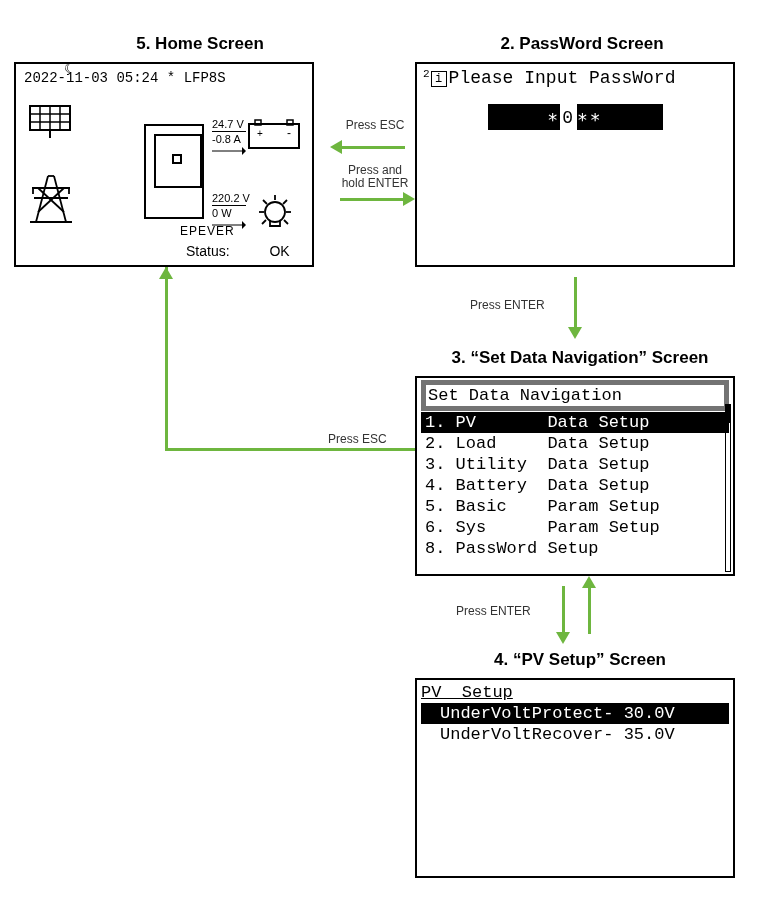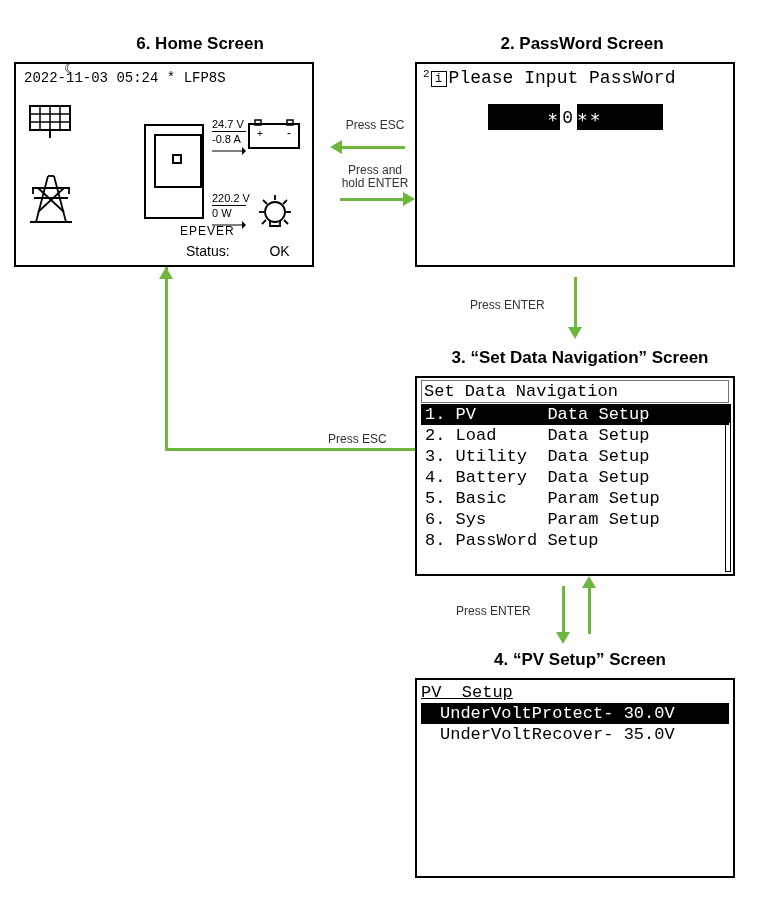--- a/index.html
+++ b/index.html
@@ -85,21 +85,21 @@
 
   
   #arr23 { left:568px; top:267px; height:72px; }
   #lbl-enter2 { left:470px; top:298px; font-size:12px; color:#333; }
 
   
   #s3-title { left: 430px; top: 348px; width: 300px; }
   #s3 { left: 415px; top: 376px; width: 320px; height: 200px; padding:2px 4px;
         font-family:"Courier New",monospace; font-size:17px; line-height:21px;
         overflow:hidden; }
-  #s3 .hdr3 { border:1px solid #737373; padding:0 2px; display:block; margin-bottom:1px; }
+  #s3 .hdr3 { border:5px solid #737373; padding:0 2px; display:block; margin-bottom:1px; }
   #s3 .menu-row { white-space:pre; padding:0 4px; }
   #s3 .menu-row.sel { background:#000; color:#fff; }
   #s3 .scroll { position:absolute; right:2px; top:26px; width:6px; bottom:2px;
                 border:1px solid #000; }
   #s3 .scroll .thumb { position:absolute; top:0; width:100%; height:18px; background:#000; }
 
   
   #lbl-esc3 { left:328px; top:432px; font-size:12px; color:#333; }
   .seg { background:#6eb63f; position:absolute; }
   #seg-a { left:165px; top:448px; width:250px; height:2.5px; }
@@ -127,21 +127,21 @@
     width:0; height:0; position:absolute;
   }
   .tip.left  { border-top:7px solid transparent; border-bottom:7px solid transparent; border-right:12px solid #6eb63f; }
   .tip.right { border-top:7px solid transparent; border-bottom:7px solid transparent; border-left:12px solid #6eb63f; }
   .tip.up    { border-left:7px solid transparent; border-right:7px solid transparent; border-bottom:12px solid #6eb63f; }
   .tip.down  { border-left:7px solid transparent; border-right:7px solid transparent; border-top:12px solid #6eb63f; }
 </style>
 </head>
 <body>
 
-<div id="s1-title" class="abs title">6. Home Screen</div>
+<div id="s1-title" class="abs title">5. Home Screen</div>
 <div id="s2-title" class="abs title">2. PassWord Screen</div>
 <div id="s3-title" class="abs title">3. “Set Data Navigation” Screen</div>
 <div id="s4-title" class="abs title">4. “PV Setup” Screen</div>
 
 <div id="s1" class="abs screen-box">
   <div class="hdr">2022-11-03  05:24  *  LFP8S</div>
   <div class="moon">☾</div>
   <div class="icons-left">
     
     <svg width="50" height="40">

